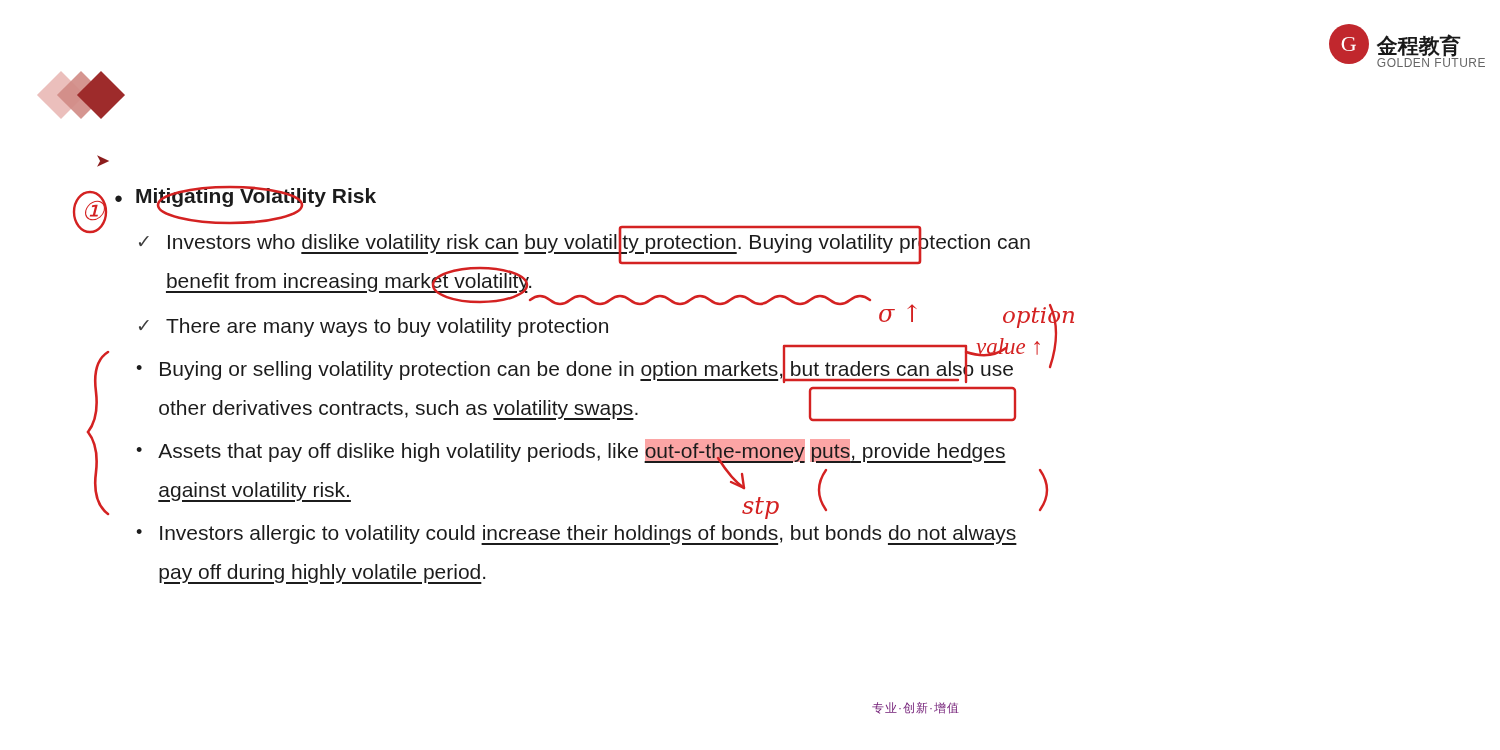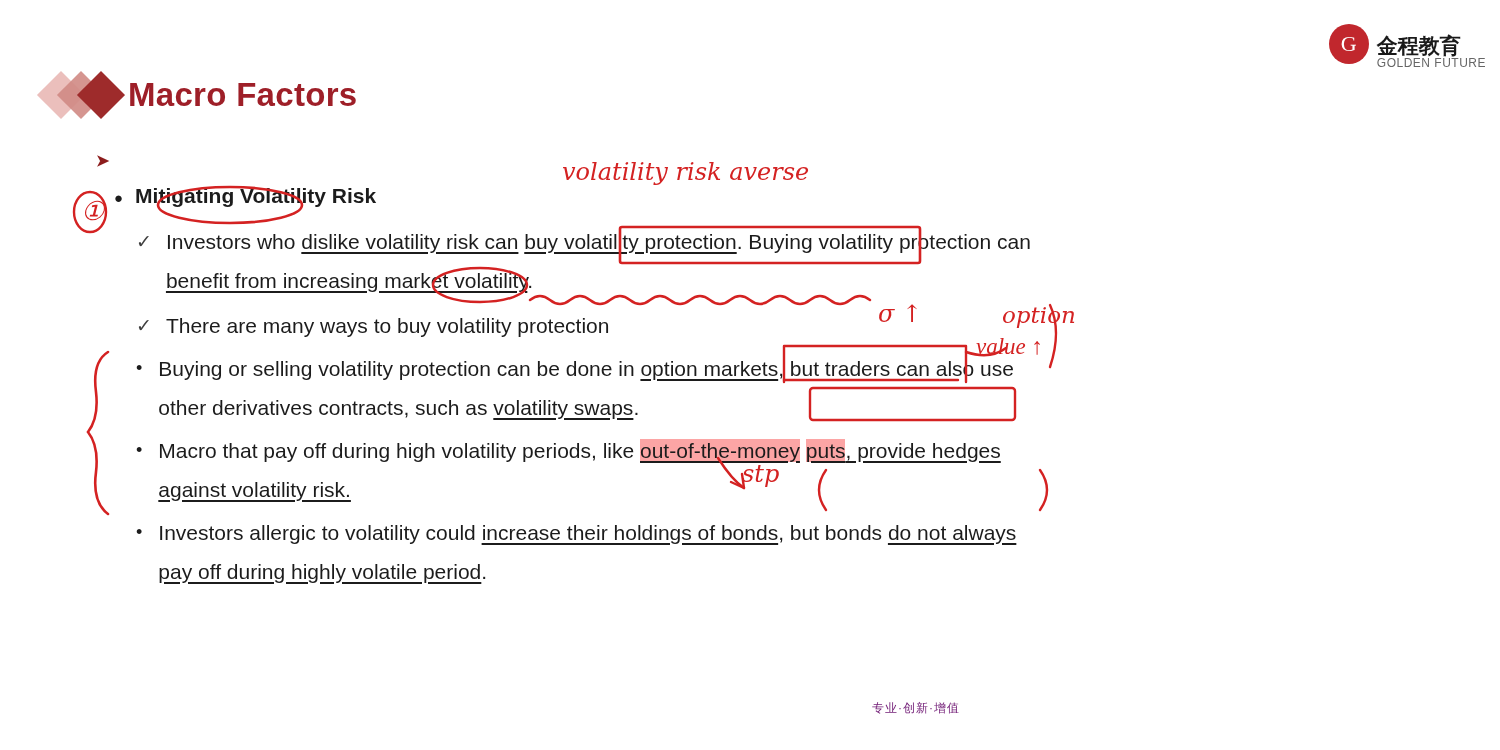--- a/index.html
+++ b/index.html
@@ -57,21 +57,20 @@
 <body>
 
 <div class="slide">
 
   <div class="title-row">
     <div class="diamonds">
       <div class="dia d1"></div>
         <div class="dia d2"></div>
         <div class="dia d3"></div>
     </div>
-    <div class="slide-title">Macro Factors</div>
   </div>
 
   <div class="body">
 
     <div class="lvl1">
       <span class="arrow">➤</span>
     </div>
 
     <div class="lvl2">
       <span class="dot">●</span>
@@ -88,21 +87,21 @@
       <span class="txt">There are many ways to buy volatility protection</span>
     </div>
 
     <div class="lvl4">
       <span class="bdot">•</span>
       <span class="txt"><span>Buying or selling volatility protection can be done in </span><span class="u">option markets</span><span>, but traders can also use other derivatives contracts, such as </span><span class="u">volatility swaps</span><span>.</span></span>
     </div>
 
     <div class="lvl4">
       <span class="bdot">•</span>
-      <span class="txt"><span>Macro that pay off during high volatility periods, like </span><span class="hl">out-of-the-money</span><span> </span><span class="hl">puts</span><span class="u">, provide hedges against volatility risk.</span></span>
+      <span class="txt"><span>Assets that pay off dislike high volatility periods, like </span><span class="hl">out-of-the-money</span><span> </span><span class="hl">puts</span><span class="u">, provide hedges against volatility risk.</span></span>
     </div>
 
     <div class="lvl4">
       <span class="bdot">•</span>
       <span class="txt"><span>Investors allergic to volatility could </span><span class="u">increase their holdings of bonds</span><span>, but bonds </span><span class="u">do not always pay off during highly volatile period</span><span>.</span></span>
     </div>
 
   </div>
 
   <div class="footer">专业·创新·增值</div>
@@ -132,25 +131,24 @@
 
       <path d="M826 470 q-14 20 0 40"></path>
       <path d="M1040 470 q14 20 0 40"></path>
 
       <path d="M1050 305 q12 26 0 62"></path>
       <path d="M966 352 q24 8 40 -4"></path>
     </g>
   </svg>
 
   <div class="hw" style="left:81px;top:196px;font-size:26px;">①</div>
-  <div class="hw" style="left:562px;top:158px;font-size:24px;">volatility risk  averse</div>
   <div class="hw" style="left:878px;top:300px;font-size:24px;">σ ↑</div>
   <div class="hw" style="left:958px;top:302px;font-size:23px;margin-left:44px;">option</div>
   <div class="hw" style="left:976px;top:334px;font-size:23px;font-family:Liberation Serif, serif;">value ↑</div>
-  <div class="hw" style="left:742px;top:460px;font-size:24px;text-align:right;">stp</div>
+  <div class="hw" style="left:742px;top:492px;font-size:24px;text-align:right;">stp</div>
 </div>
 
 <div class="right">
 
   <div class="logo">
     <div class="logo-circle">G</div>
     <div class="logo-txt">
       <div class="logo-cn">金程教育</div>
       <div class="logo-en">GOLDEN FUTURE</div>
     </div>

